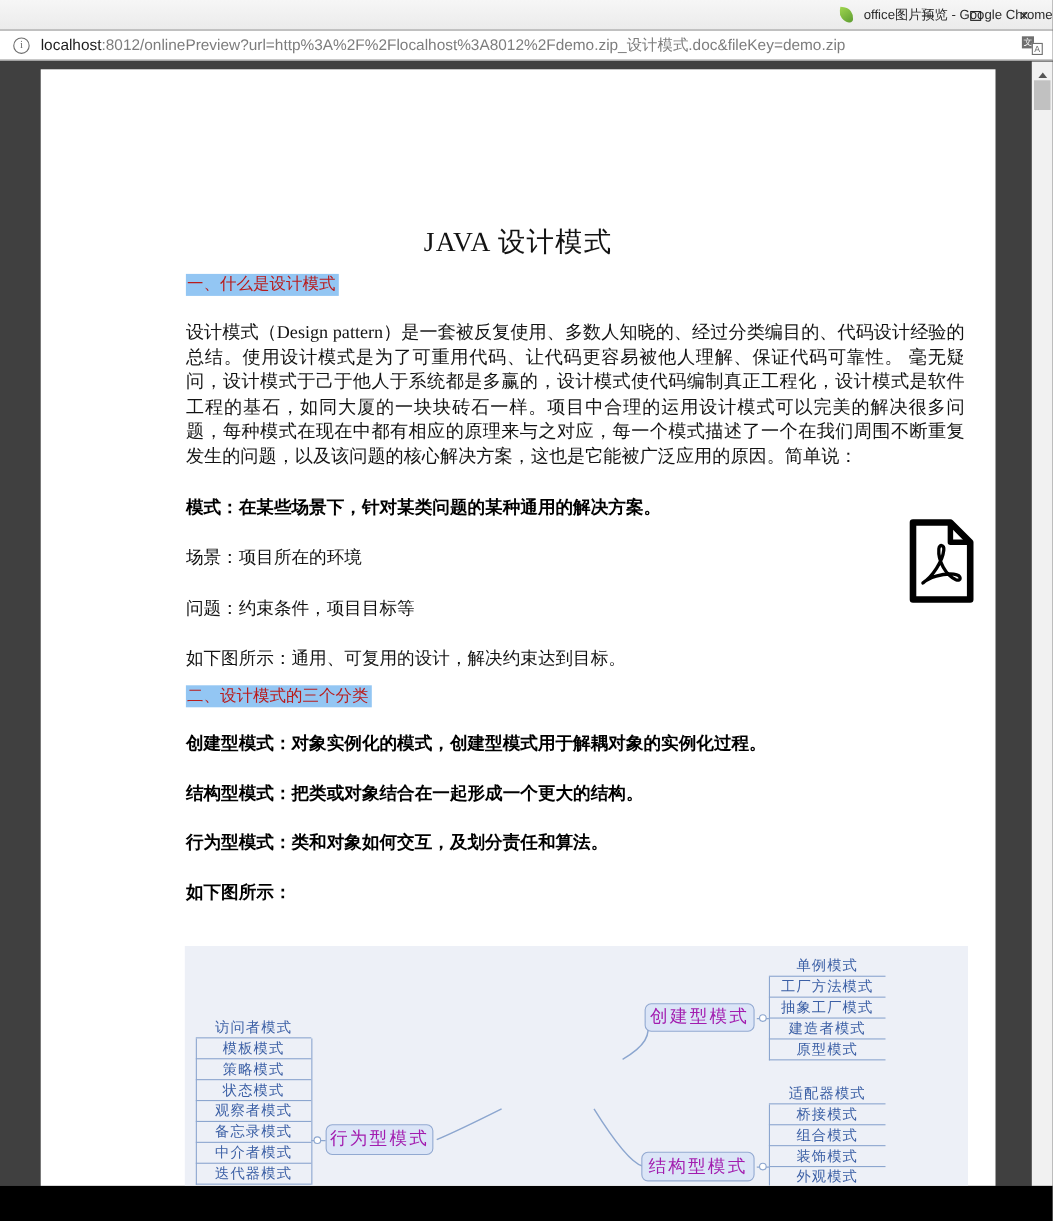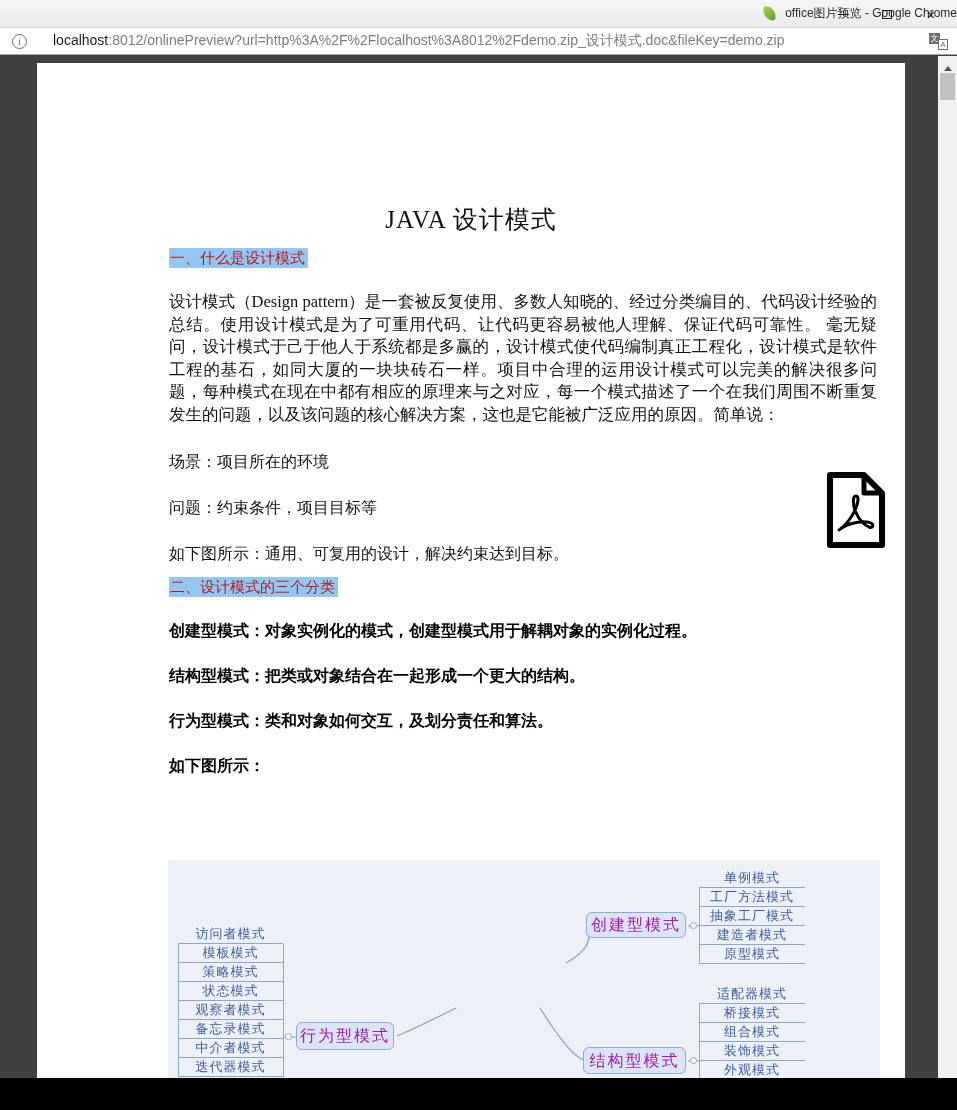--- a/index.html
+++ b/index.html
@@ -19,21 +19,21 @@
   .ctl { width:44px; height:28px; display:flex; align-items:center; justify-content:center; }
   .ctl.min i { width:11px; height:1px; background:#1f1f1f; display:block; }
   .ctl.max i { width:10px; height:9px; border:1px solid #1f1f1f; display:block; }
   .ctl.close i { font-style:normal; font-size:15px; line-height:15px; color:#1f1f1f; }
 
   
   .addressbar { height:27px; background:#fff; display:flex; align-items:center; border-bottom:1px solid #a5a5a5; }
   .info-icon { width:15px; height:15px; border:1px solid #6e6e6e; border-radius:50%; color:#6e6e6e;
                font-size:10px; line-height:13px; text-align:center; margin:0 10px 0 12px; flex:0 0 auto;
                font-family:"Liberation Serif", serif; }
-  .url { font-size:14px; color:#7d7d7d; flex:1 1 auto; white-space:nowrap; overflow:hidden;margin-left:16px; }
+  .url { font-size:14px; color:#7d7d7d; flex:1 1 auto; white-space:nowrap; overflow:hidden; }
   .url .host { color:#1c1c1c; }
   .translate-icon { width:19px; height:17px; position:relative; margin:0 9px 0 6px; flex:0 0 auto; }
   .translate-icon .ta { position:absolute; left:0; top:0; width:11px; height:11px; background:#6f6f6f;
                         color:#fff; font-size:8px; line-height:11px; text-align:center; }
   .translate-icon .tb { position:absolute; right:0; bottom:0; width:10px; height:11px; background:#fff;
                         border:1px solid #6f6f6f; color:#6f6f6f; font-size:8px; line-height:9px; text-align:center; }
 
   
   .content { position:absolute; top:56px; left:0; right:0; bottom:0; background:#404040; }
   .doc-page { position:absolute; left:37px; top:7px; width:868px; height:1015px; background:#fff;
@@ -107,20 +107,21 @@
       <span class="tb">A</span>
     </span>
   </div>
 
   <div class="content">
 
     <div class="doc-page">
       <div class="doc-title">JAVA 设计模式</div>
       <div class="doc-h"><span class="hl">一、什么是设计模式</span></div>
       <div class="doc-para">设计模式（Design pattern）是一套被反复使用、多数人知晓的、经过分类编目的、代码设计经验的总结。使用设计模式是为了可重用代码、让代码更容易被他人理解、保证代码可靠性。 毫无疑问，设计模式于己于他人于系统都是多赢的，设计模式使代码编制真正工程化，设计模式是软件工程的基石，如同大厦的一块块砖石一样。项目中合理的运用设计模式可以完美的解决很多问题，每种模式在现在中都有相应的原理来与之对应，每一个模式描述了一个在我们周围不断重复发生的问题，以及该问题的核心解决方案，这也是它能被广泛应用的原因。简单说：</div>
+      <div class="doc-bold">模式：在某些场景下，针对某类问题的某种通用的解决方案。</div>
       <div class="doc-line">场景：项目所在的环境</div>
       <div class="doc-line">问题：约束条件，项目目标等</div>
       <div class="doc-line">如下图所示：通用、可复用的设计，解决约束达到目标。</div>
       <div class="doc-h"><span class="hl">二、设计模式的三个分类</span></div>
       <div class="doc-bold">创建型模式：对象实例化的模式，创建型模式用于解耦对象的实例化过程。</div>
       <div class="doc-bold">结构型模式：把类或对象结合在一起形成一个更大的结构。</div>
       <div class="doc-bold">行为型模式：类和对象如何交互，及划分责任和算法。</div>
       <div class="doc-bold">如下图所示：</div>
 
       <div class="mindmap">

